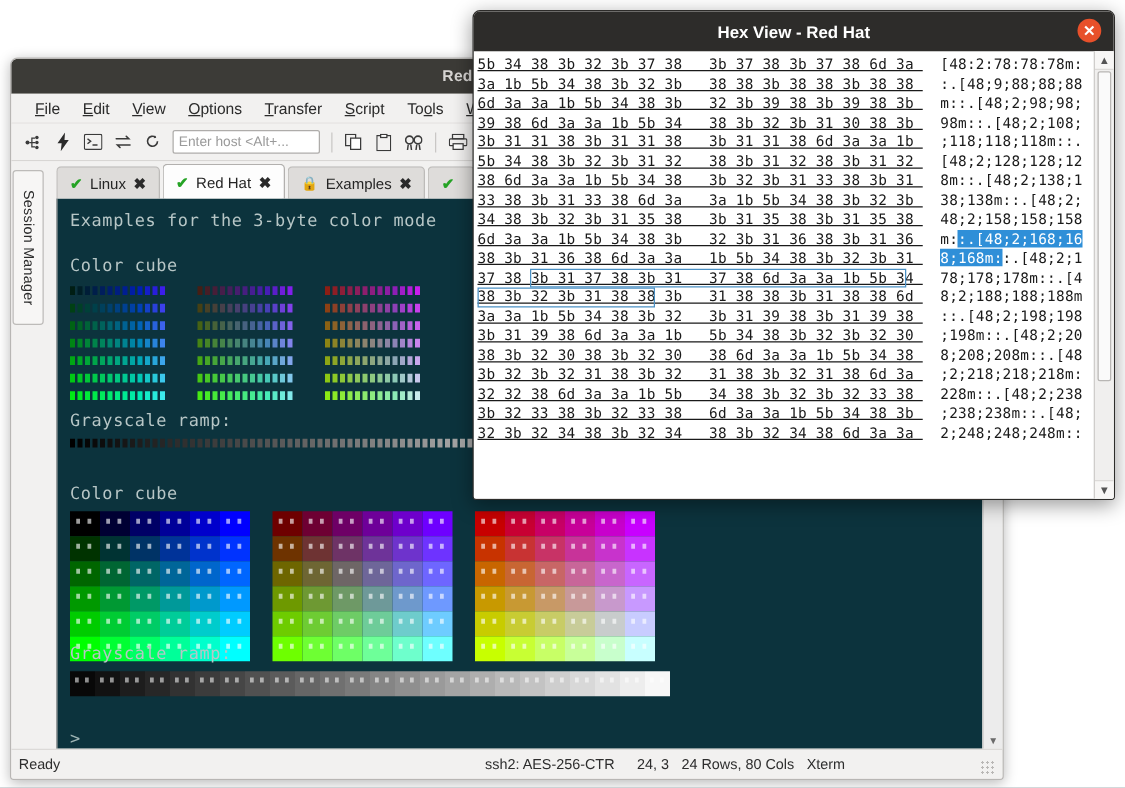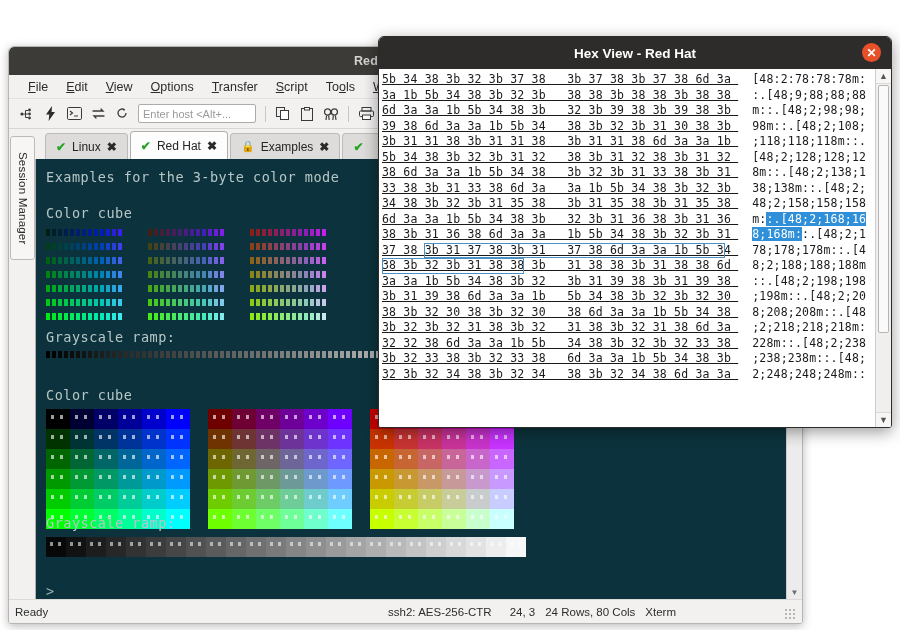--- a/index.html
+++ b/index.html
@@ -93,21 +93,21 @@
   }
   #sessmgr span {
     writing-mode: vertical-rl;
     font-size: 11.5px; color:#2b2b2b; white-space: nowrap;
     letter-spacing: .2px;
   }
 
   
   #term-wrap {
     flex: 1; display:flex; position: relative;
-    background:#f2f1f0; padding-left: 26px; min-height:0;
+    background:#f2f1f0; padding-left: 36px; min-height:0;
   }
   #terminal {
     flex:1; background:#0c333d; position: relative; overflow:hidden;
     border-left: 1px solid #b2b0ae;
     font-family: "DejaVu Sans Mono", monospace;
   }
   .term-line {
     position: absolute; left: 10px;
     color:#b7c6c6; font-size: 13.5px; white-space: pre;
     letter-spacing: .5px;
@@ -168,21 +168,21 @@
             radial-gradient(#b9b7b5 1px, transparent 1px);
           background-size: 4px 4px; }
 
   
   #hexdlg {
     position:absolute; left: 378px; top: 8px;
     width: 514px; height: 392px;
     background:#f2f1f0; border:1px solid #2d2c2a;
     border-radius: 6px 6px 3px 3px;
     box-shadow: 0 4px 16px rgba(0,0,0,0.4);
-    display:flex; flex-direction:column; overflow:hidden; z-index: 30; margin-top: 28px;
+    display:flex; flex-direction:column; overflow:hidden; z-index: 30;
   }
   #hex-titlebar {
     height: 32px; background:#2d2c2a; flex:none;
     display:flex; align-items:center; justify-content:center;
     position:relative; border-radius:4px 4px 0 0;
   }
   #hex-titlebar .t { color:#fff; font-size:13.5px; font-weight:bold; }
   #hex-close {
     position:absolute; right:10px; top:6px;
     width:19px; height:19px; border-radius:50%;

